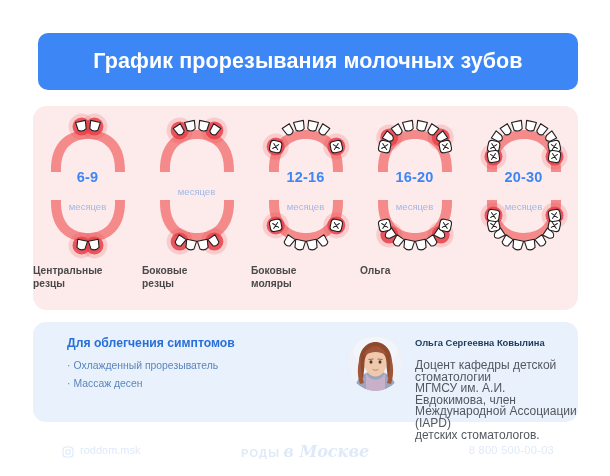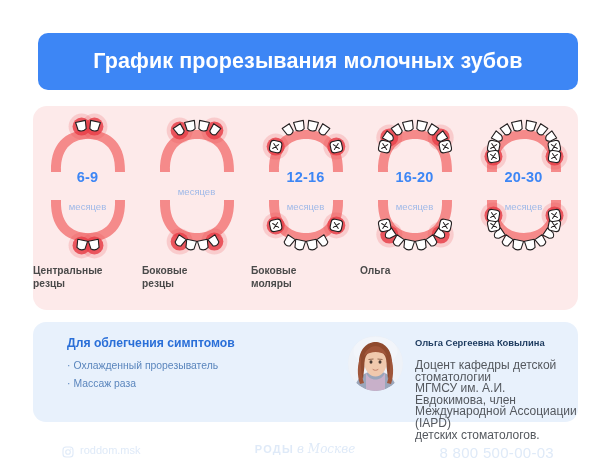--- a/index.html
+++ b/index.html
@@ -134,27 +134,27 @@
   .ig-label { color: #dfeaf8; font-size: 11px; }
   .brand {
     position: absolute; left: 0; right: 0; top: 10px;
     text-align: center;
     color: #dfeaf8;
     font-size: 11px; letter-spacing: 1.3px;
     font-weight: bold;
   }
   .brand .script {
     font-family: "DejaVu Serif", serif;
-    font-style: italic; font-weight: normal;
-    font-size: 12px; letter-spacing: 0;
+    font-style: italic; font-weight: bold;
+    font-size: 16px; letter-spacing: 0;
     margin-left: 3px;
   }
   .phone {
     position: absolute; right: 56px; top: 12px;
-    color: #dfeaf8; font-size: 15px; letter-spacing: .3px;
+    color: #dfeaf8; font-size: 11px; letter-spacing: .3px;
   }
 </style>
 </head>
 <body>
 
 <div id="root">
 
   <div class="title-bar">
     <div class="t">График прорезывания молочных зубов</div>
   </div>
@@ -589,21 +589,21 @@
         </div>
       </div>
   </div>
 
   <div class="blue-card">
 
     <div class="tips">
       <div class="tips-title">Для облегчения симптомов</div>
       <div id="tips-list">
           <div class="tip"><span class="dot">·</span><span>Охлажденный прорезыватель</span></div>
-          <div class="tip"><span class="dot">·</span><span>Массаж раза</span></div>
+          <div class="tip"><span class="dot">·</span><span>Массаж десен</span></div>
         </div>
     </div>
 
     <div class="doctor">
       <div class="avatar">
         <svg width="55" height="55" viewBox="0 0 55 55" aria-hidden="true">
           <defs>
             <clipPath id="avclip">
                 <circle cx="27.5" cy="27.5" r="27.5"></circle>
               </clipPath>

